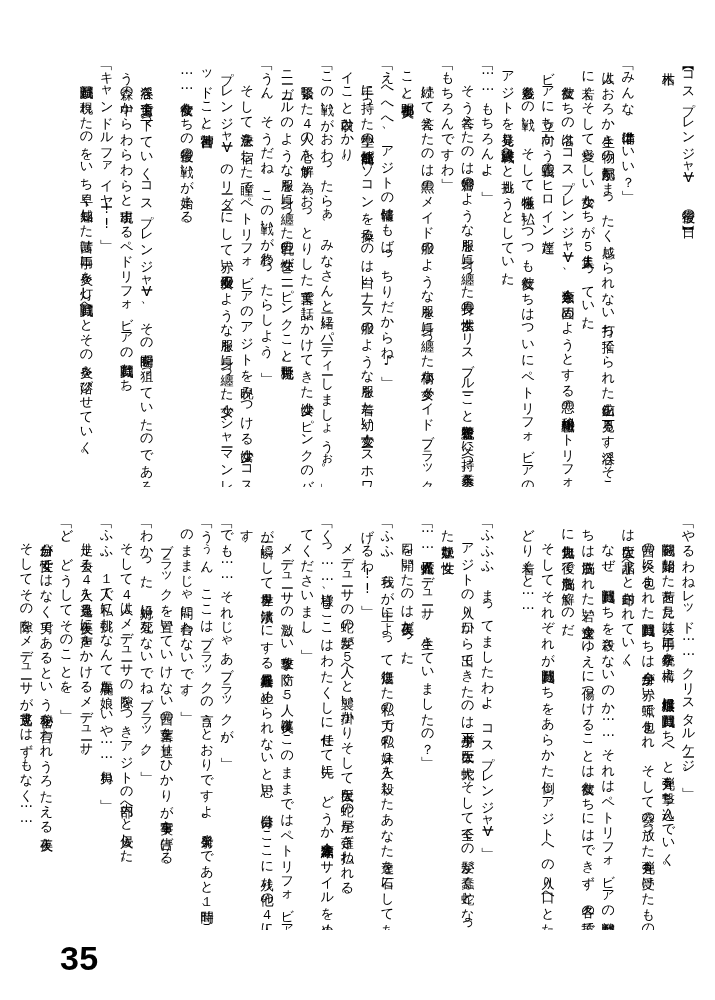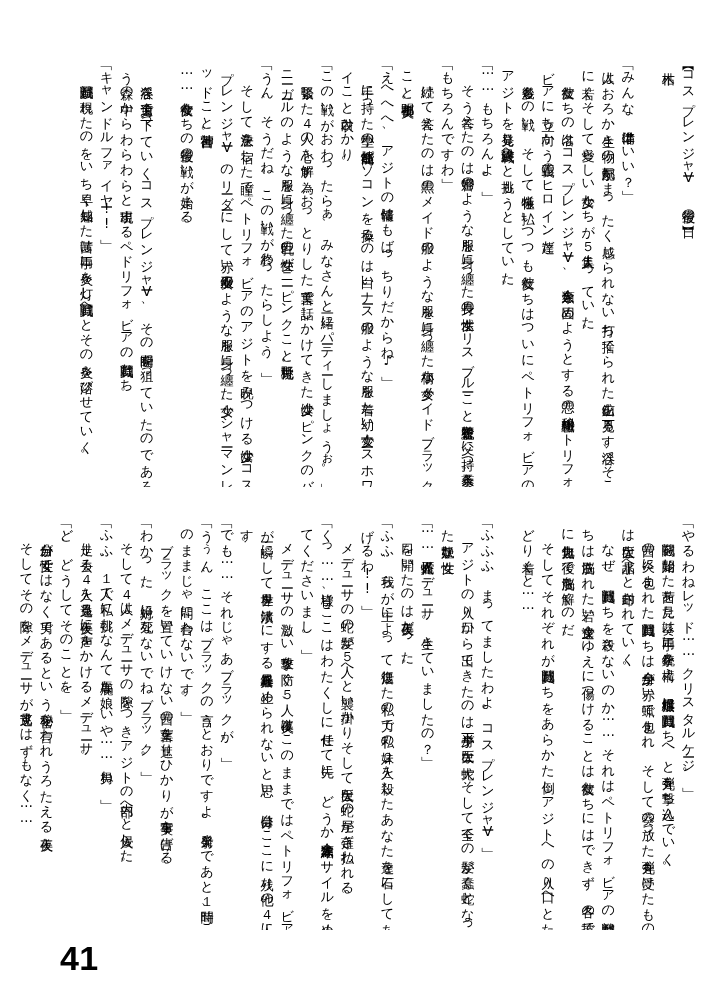--- a/index.html
+++ b/index.html
@@ -112,15 +112,15 @@
 　ブラックを置いていけない茜の言葉を遮りひかりが事実を告げる。
 「わかった、絶対に死なないでねブラック。」
 　そして４人はメデューサの隙をつきアジトの内部へと侵入した。
 「ふふ、１人で私に挑むなんて馬鹿な娘、いや……男ね。」
 　走り去る４人を見送る夜美に声をかけるメデューサ。
 「ど、どうしてそのことを。」
 　自分が女性ではなく男であるという秘密を言われうろたえる夜美
 　そしてその隙をメデューサが見逃すはずもなく……
 「し、しまっ……あぁぁぁぁ!?」</div>
 
-  <div class="page-number">41</div>
+  <div class="page-number">35</div>
 
 </div>
 
 </body></html>

